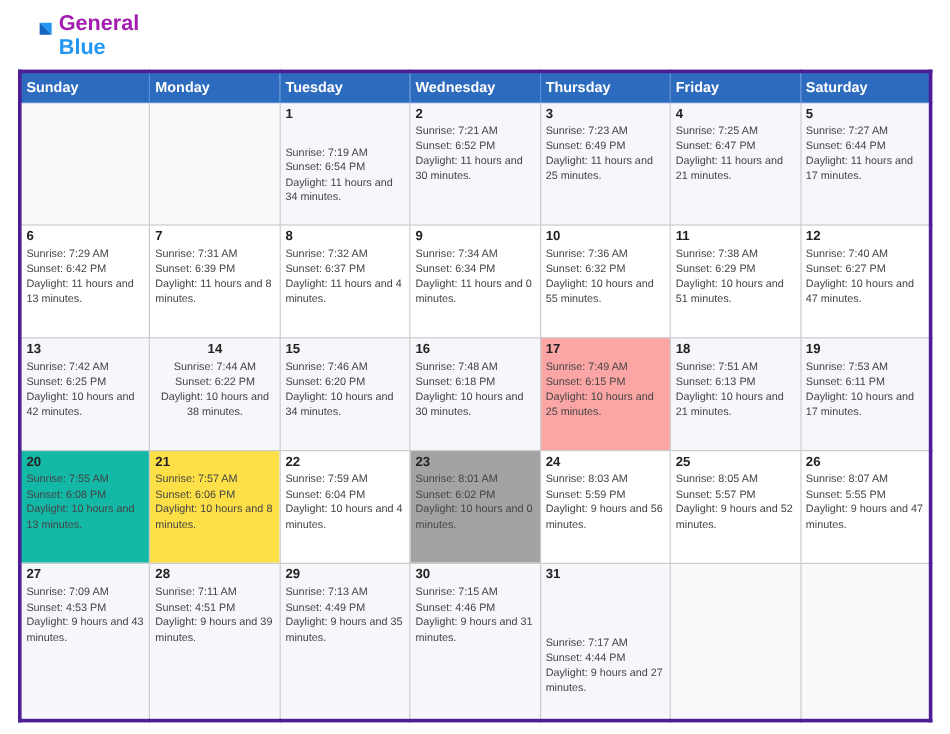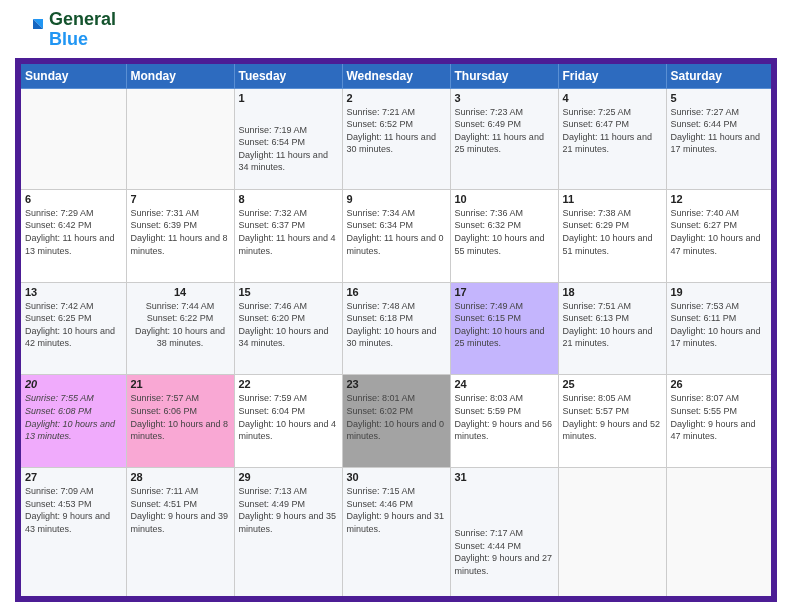--- a/index.html
+++ b/index.html
@@ -28,41 +28,41 @@
       align-items: center;
       gap: 4px;
     }
     .logo-text {
       font-size: 18px;
       font-weight: bold;
       color: #1a1a2e;
       line-height: 1.1;
     }
     .logo-text span {
-      color: #14532d;
+      color: #a21caf;
     }
     .logo-icon {
       width: 30px;
       height: 30px;
     }
     .title-block {
       text-align: right;
     }
     .month-title {
       font-size: 32px;
       font-weight: 300;
       color: #222;
     }
     .location {
       font-size: 15px;
       color: #444;
     }
     .calendar {
       flex: 1;
-      border: 6px solid #4c1d95;
+      border: 3px solid #4c1d95;
       border-collapse: collapse;
       width: 100%;
       table-layout: fixed;
     }
     .calendar th {
       background: #2d6bbf;
       color: #fff;
       font-size: 12px;
       font-weight: bold;
       padding: 5px 4px;
@@ -227,47 +227,47 @@
             <div class="day-info" style="white-space: pre-line;">Sunrise: 7:46 AM
 Sunset: 6:20 PM
 Daylight: 10 hours and 34 minutes.</div>
           </td>
           <td style="background-color: rgb(245, 247, 250);">
             <span class="day-num">16</span>
             <div class="day-info" style="white-space: pre-line;">Sunrise: 7:48 AM
 Sunset: 6:18 PM
 Daylight: 10 hours and 30 minutes.</div>
           </td>
-          <td style="background-color: #c4b5fd;">
+          <td style="background-color: #fca5a5;">
             <span class="day-num">17</span>
             <div class="day-info" style="white-space: pre-line;">Sunrise: 7:49 AM
 Sunset: 6:15 PM
 Daylight: 10 hours and 25 minutes.</div>
           </td>
           <td style="background-color: rgb(245, 247, 250);">
             <span class="day-num">18</span>
             <div class="day-info" style="white-space: pre-line;">Sunrise: 7:51 AM
 Sunset: 6:13 PM
 Daylight: 10 hours and 21 minutes.</div>
           </td>
           <td style="background-color: rgb(245, 247, 250);">
             <span class="day-num">19</span>
             <div class="day-info" style="white-space: pre-line;">Sunrise: 7:53 AM
 Sunset: 6:11 PM
 Daylight: 10 hours and 17 minutes.</div>
           </td>
         </tr>
         <tr>
-          <td style="background-color: #f0abfc; font-style: italic;">
+          <td style="background-color: #14b8a6;">
             <span class="day-num">20</span>
             <div class="day-info" style="white-space: pre-line;">Sunrise: 7:55 AM
 Sunset: 6:08 PM
 Daylight: 10 hours and 13 minutes.</div>
           </td>
-          <td style="background-color: #f9a8d4;">
+          <td style="background-color: #fde047;">
             <span class="day-num">21</span>
             <div class="day-info" style="white-space: pre-line;">Sunrise: 7:57 AM
 Sunset: 6:06 PM
 Daylight: 10 hours and 8 minutes.</div>
           </td>
           <td style="background-color: rgb(255, 255, 255);">
             <span class="day-num">22</span>
             <div class="day-info" style="white-space: pre-line;">Sunrise: 7:59 AM
 Sunset: 6:04 PM
 Daylight: 10 hours and 4 minutes.</div>

